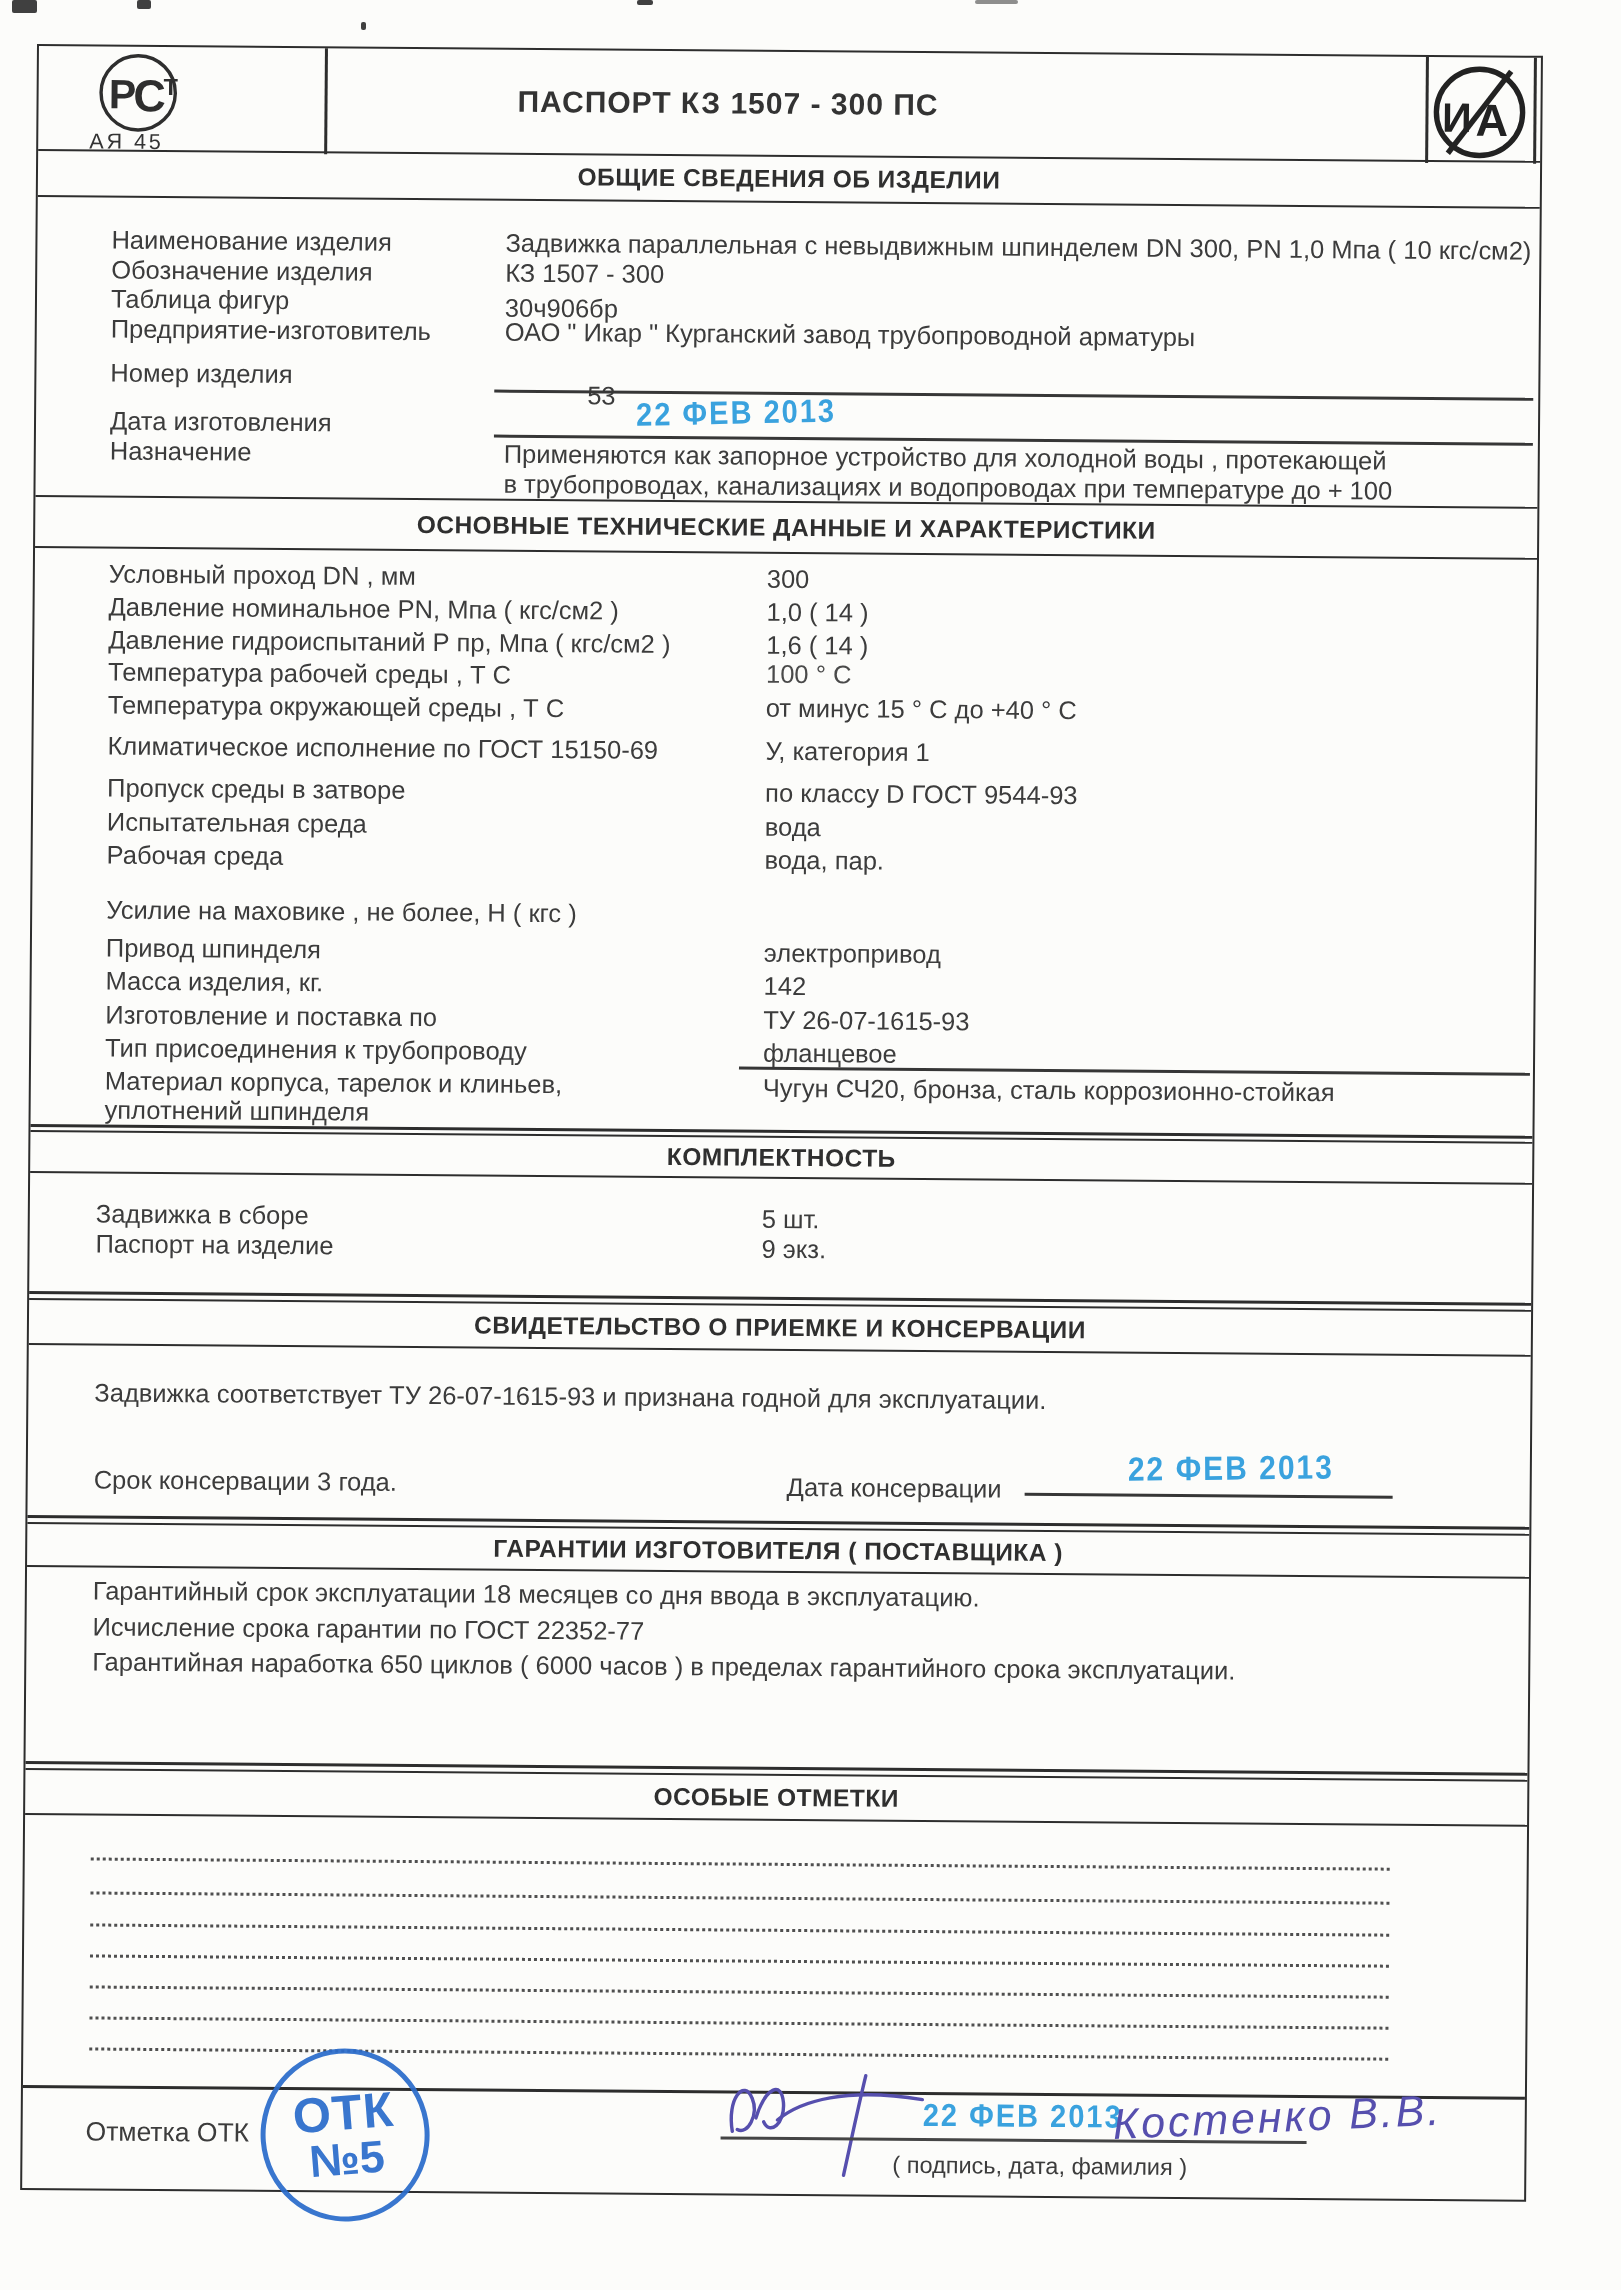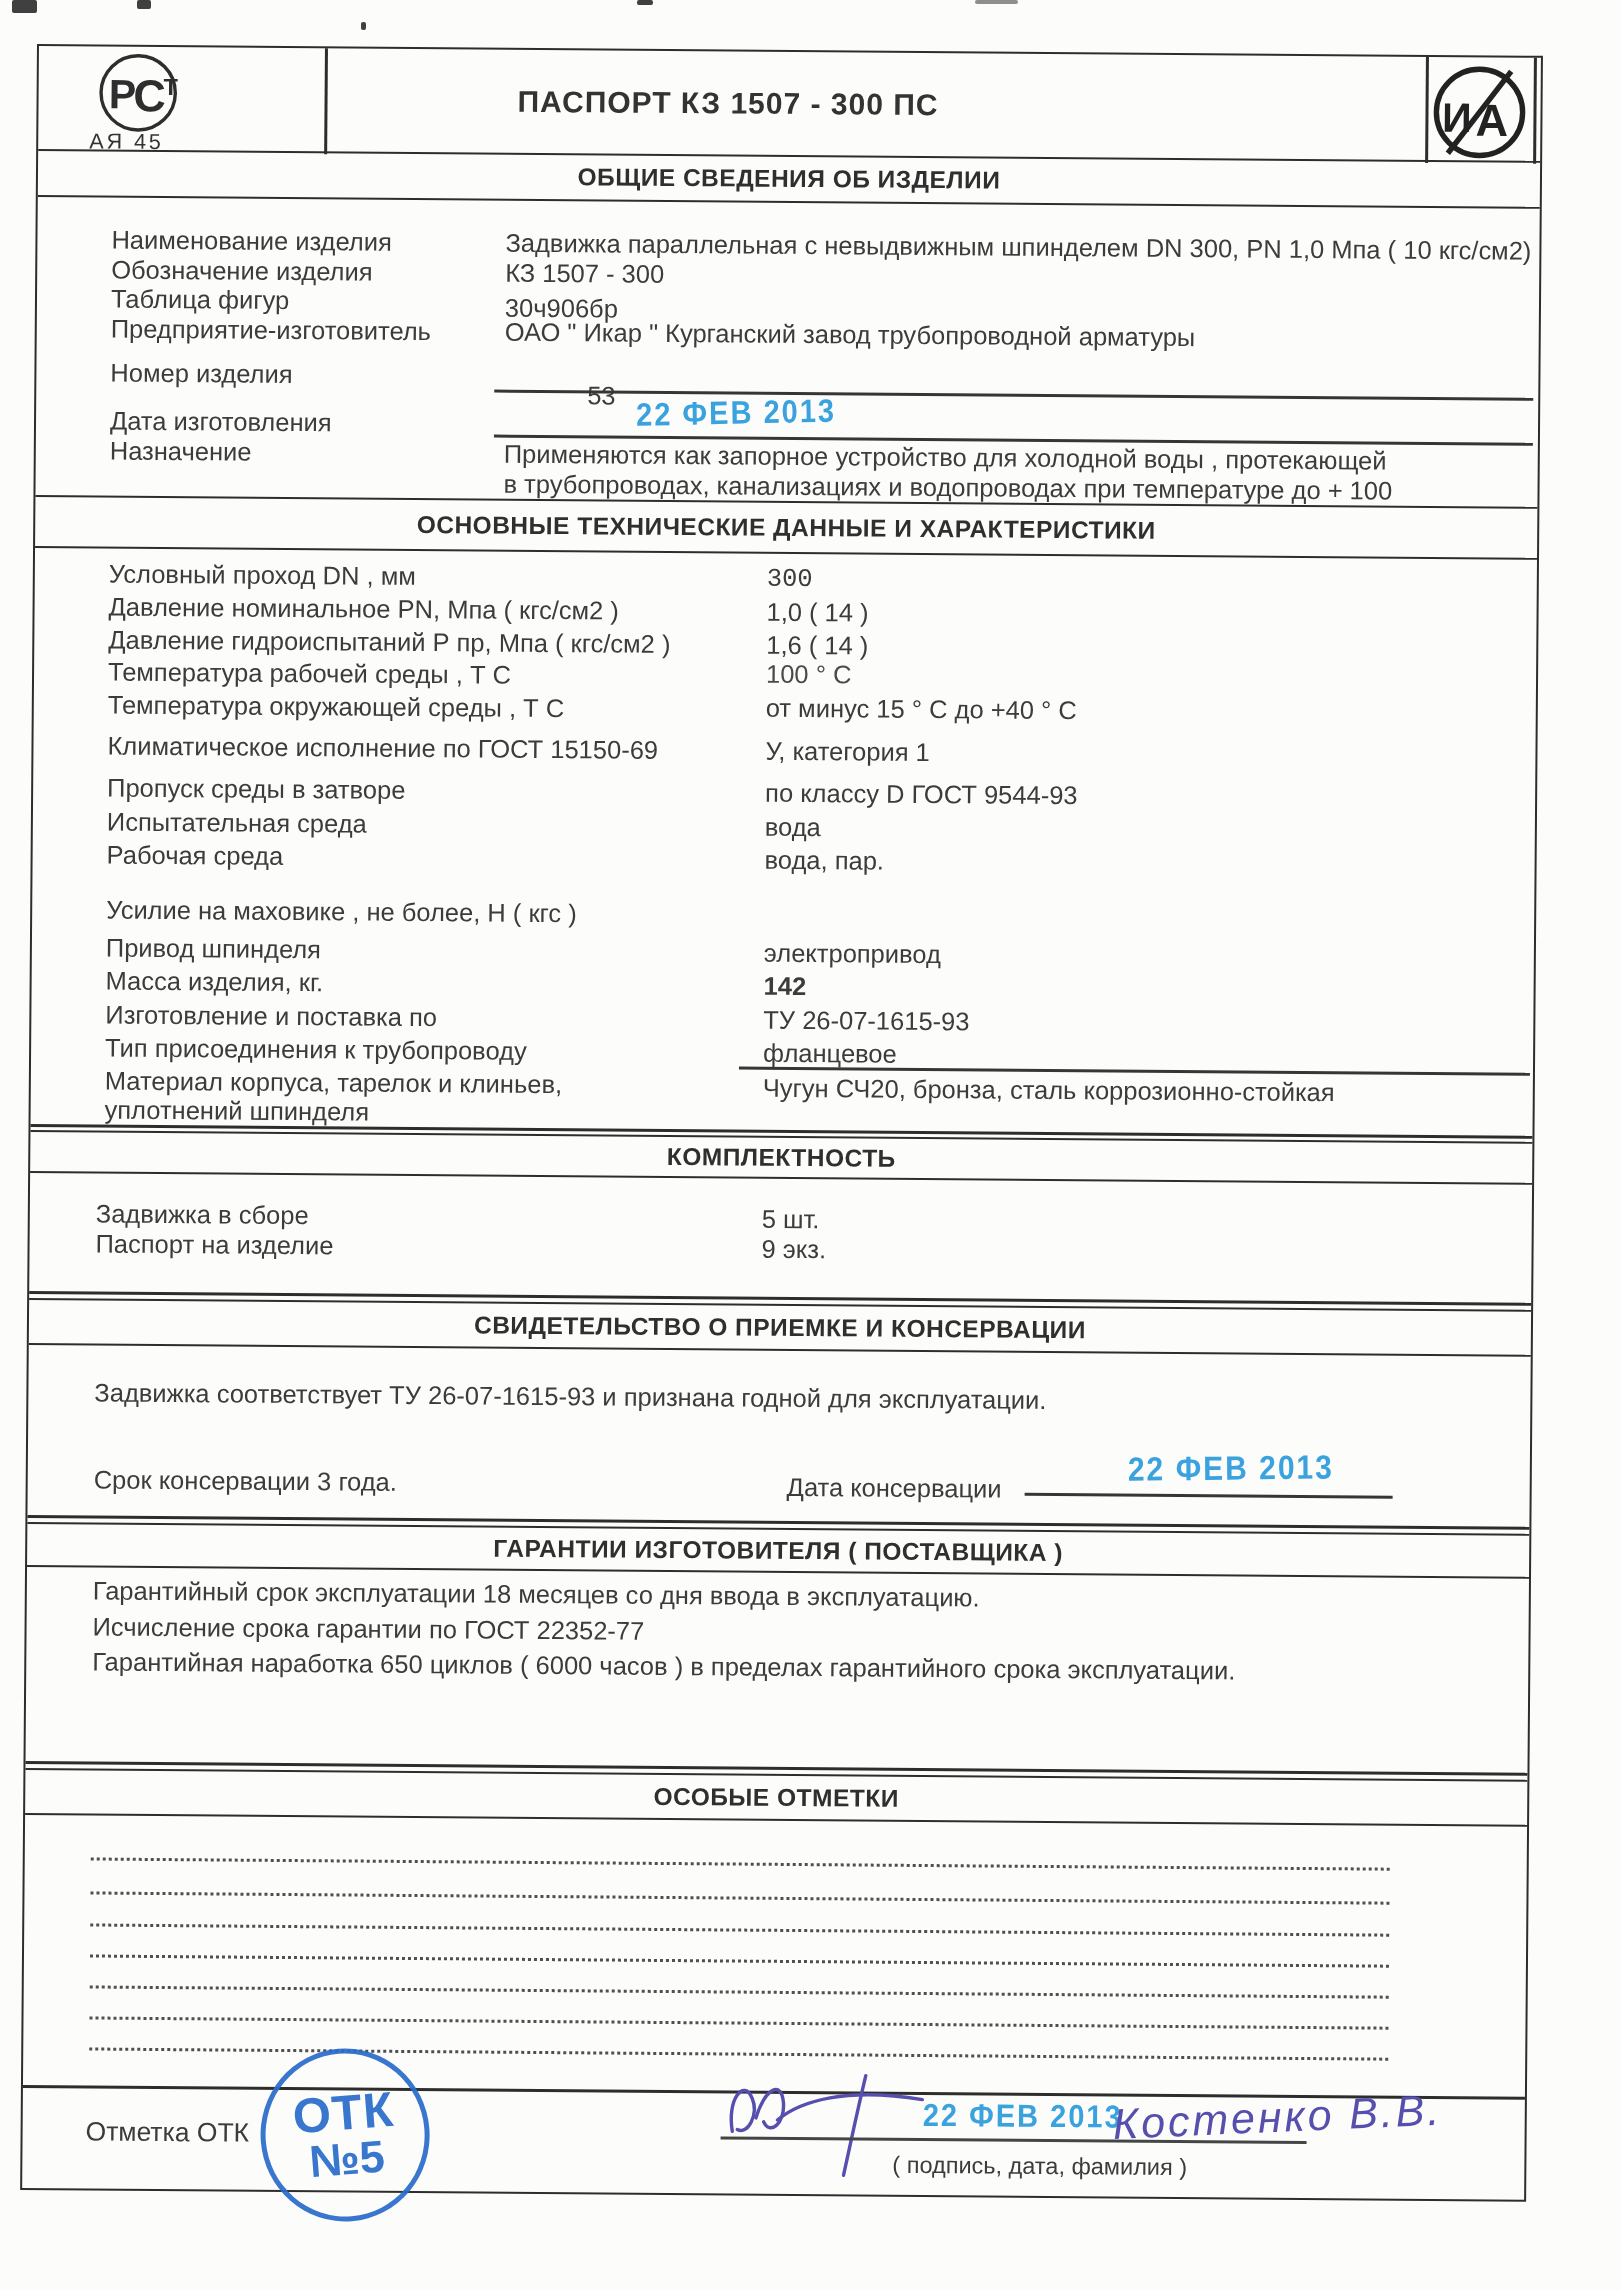--- a/index.html
+++ b/index.html
@@ -93,21 +93,21 @@
     <div class="stamp-date s1" style="top:345px;left:600px;">22 ФЕВ 2013</div>
     <div class="underline" style="top:385px;left:458px;width:1039px;"></div>
 
     <div class="lbl" style="top:390px;">Назначение</div>
     <div class="val gval" style="top:390px;">Применяются как запорное устройство для холодной воды , протекающей</div>
     <div class="val gval" style="top:420px;">в трубопроводах, канализациях и водопроводах при температуре  до + 100</div>
 
     <div class="band" style="top:449px;height:49px;">ОСНОВНЫЕ ТЕХНИЧЕСКИЕ ДАННЫЕ И ХАРАКТЕРИСТИКИ</div>
 
     <div class="lbl" style="top:513px;">Условный проход DN , мм</div>
-    <div class="val tval" style="top:513px;font-family:Liberation Mono, monospace;">300</div>
+    <div class="val tval" style="top:513px;">300</div>
     <div class="lbl" style="top:546px;">Давление номинальное PN, Мпа ( кгс/см2 )</div>
     <div class="val tval" style="top:546px;">1,0 ( 14 )</div>
     <div class="lbl" style="top:579px;">Давление гидроиспытаний Р пр, Мпа ( кгс/см2 )</div>
     <div class="val tval" style="top:579px;">1,6 ( 14 )</div>
     <div class="lbl" style="top:611px;">Температура рабочей среды , Т С</div>
     <div class="val tval" style="top:608px;color:#4a4a4a;">100 ° С</div>
     <div class="lbl" style="top:644px;">Температура окружающей среды , Т С</div>
     <div class="val tval" style="top:642px;">от минус 15 ° С до +40 ° С</div>
     <div class="lbl" style="top:685px;">Климатическое исполнение по ГОСТ 15150-69</div>
     <div class="val tval" style="top:685px;">У, категория 1</div>
@@ -115,21 +115,21 @@
     <div class="val tval" style="top:727px;">по классу D ГОСТ 9544-93</div>
     <div class="lbl" style="top:761px;">Испытательная среда</div>
     <div class="val tval" style="top:761px;">вода</div>
     <div class="lbl" style="top:794px;">Рабочая среда</div>
     <div class="val tval" style="top:794px;">вода, пар.</div>
 
     <div class="lbl" style="top:849px;">Усилие на маховике , не более, Н ( кгс )</div>
     <div class="lbl" style="top:887px;">Привод шпинделя</div>
     <div class="val tval" style="top:887px;">электропривод</div>
     <div class="lbl" style="top:920px;">Масса изделия, кг.</div>
-    <div class="val tval" style="top:920px;font-weight:bold;">142</div>
+    <div class="val tval" style="top:920px;">142</div>
     <div class="lbl" style="top:954px;">Изготовление и поставка по</div>
     <div class="val tval" style="top:954px;">ТУ 26-07-1615-93</div>
     <div class="lbl" style="top:987px;">Тип присоединения к трубопроводу</div>
     <div class="val tval" style="top:987px;">фланцевое</div>
     <div class="underline" style="top:1015px;left:708px;width:791px;"></div>
     <div class="lbl" style="top:1020px;">Материал корпуса, тарелок и клиньев,</div>
     <div class="val tval" style="top:1022px;">Чугун СЧ20, бронза, сталь коррозионно-стойкая</div>
     <div class="lbl" style="top:1049px;">уплотнений шпинделя</div>
 
     <div class="hline" style="top:1078px;"></div>

